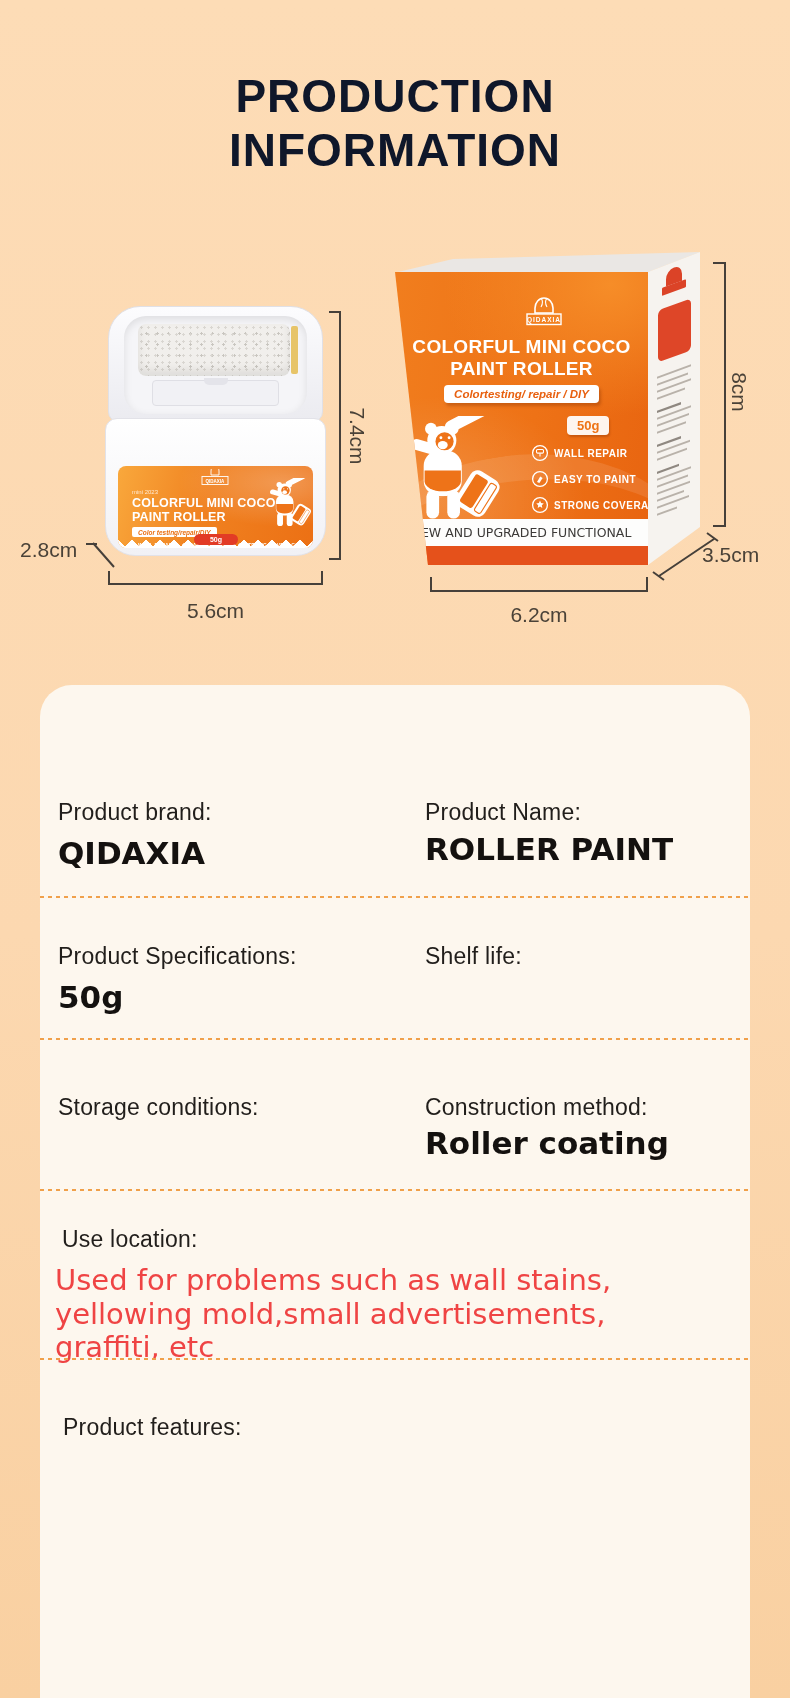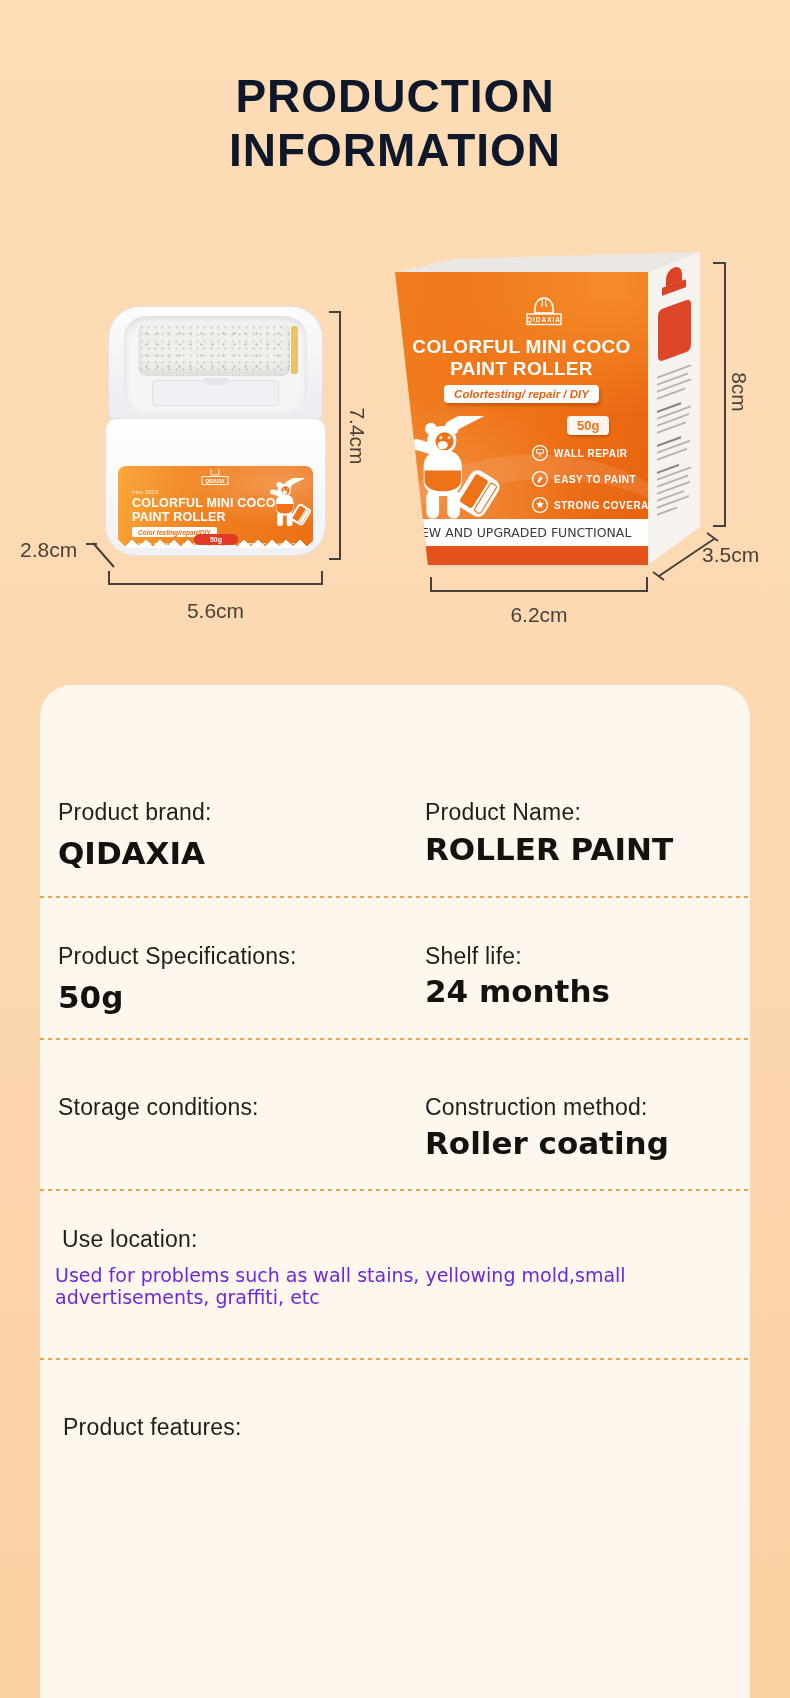--- a/index.html
+++ b/index.html
@@ -79,21 +79,21 @@
   .box-banner { left:0; top:273px; width:253px; height:27px; background:#fdfdfc; color:#3c3a38;
     font-family:"DejaVu Sans", sans-serif; font-size:12.5px; text-align:center; line-height:27px; letter-spacing:0; }
   .box-strip { left:0; top:300px; width:253px; height:19px; background:#e5511b; }
 
   
   .card { left:40px; top:685px; width:710px; height:1071px; border-radius:32px; background:#fdf7ee; }
   .divider { left:0; width:710px; height:2px;
     background:repeating-linear-gradient(90deg,#f0a04a 0 4px, transparent 4px 8px); }
   .lab { font-size:23px; color:#211e1b; letter-spacing:.2px; }
   .val { font-family:"DejaVu Sans", sans-serif; font-weight:700; font-size:31px; color:#14110f; }
-  .para { font-family:"DejaVu Sans", sans-serif; font-size:19px; color:#6d28d9; line-height:1.16; }
+  .para { font-family:"DejaVu Sans", sans-serif; font-size:29px; color:#ef4444; line-height:1.16; }
 </style>
 </head>
 <body>
 
 <svg width="0" height="0" style="position:absolute" aria-hidden="true">
   <defs>
     <g id="bear">
       <rect x="50" y="8" width="52" height="13" rx="6.5" fill="#fff" transform="rotate(-27 50 14)"></rect>
       <rect x="14" y="24" width="38" height="12" rx="6" fill="#fff" transform="rotate(16 14 24)"></rect>
       <circle cx="34" cy="14" r="6.5" fill="#fff"></circle>
@@ -265,21 +265,20 @@
 
   <div class="abs lab" style="left:18px;top:114px">Product brand:</div>
   <div class="abs lab" style="left:385px;top:114px">Product Name:</div>
   <div class="abs val" style="left:18px;top:150px">QIDAXIA</div>
   <div class="abs val" style="left:385px;top:146px">ROLLER PAINT</div>
   <div class="abs divider" style="top:211px"></div>
 
   <div class="abs lab" style="left:18px;top:258px">Product Specifications:</div>
   <div class="abs lab" style="left:385px;top:258px">Shelf life:</div>
   <div class="abs val" style="left:18px;top:294px">50g</div>
-  <div class="abs val" style="left:385px;top:288px">24 months</div>
   <div class="abs divider" style="top:353px"></div>
 
   <div class="abs lab" style="left:18px;top:409px">Storage conditions:</div>
   <div class="abs lab" style="left:385px;top:409px">Construction method:</div>
   <div class="abs val" style="left:385px;top:440px">Roller coating</div>
   <div class="abs divider" style="top:504px"></div>
 
   <div class="abs lab" style="left:22px;top:541px">Use location:</div>
   <div class="abs para" style="left:15px;top:579px;width:660px">Used for problems such as wall stains, yellowing mold,small advertisements, graffiti, etc</div>
   <div class="abs divider" style="top:673px"></div>

